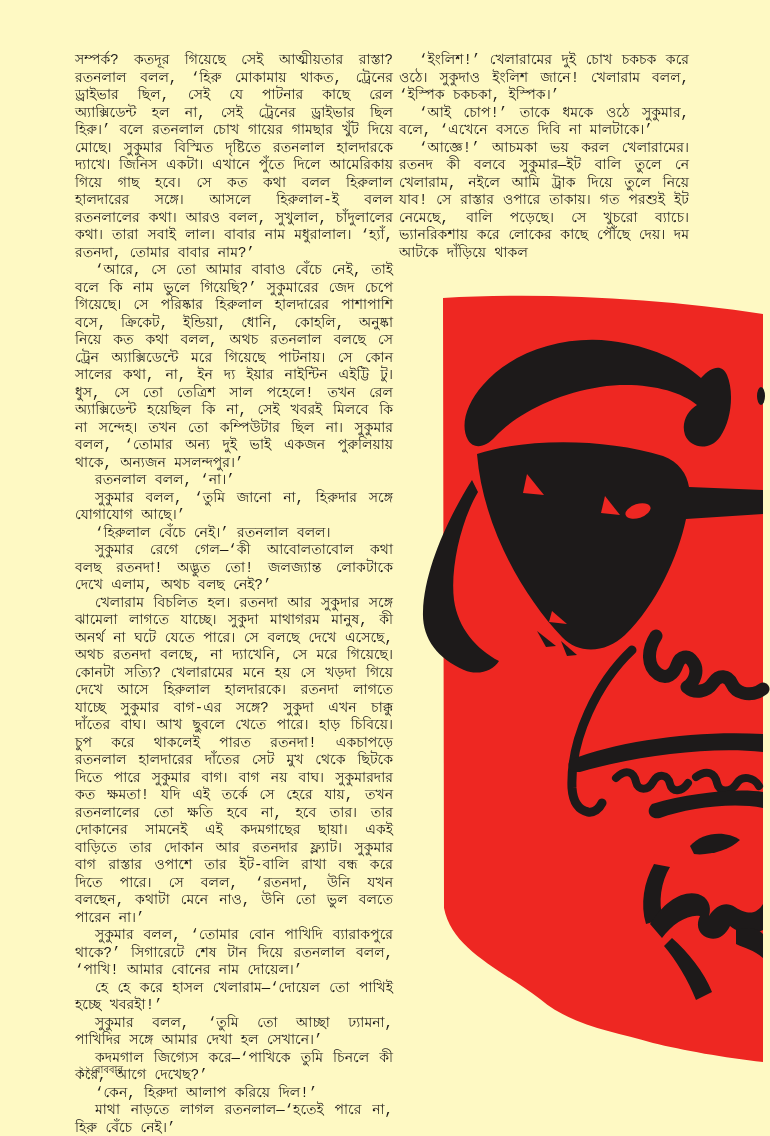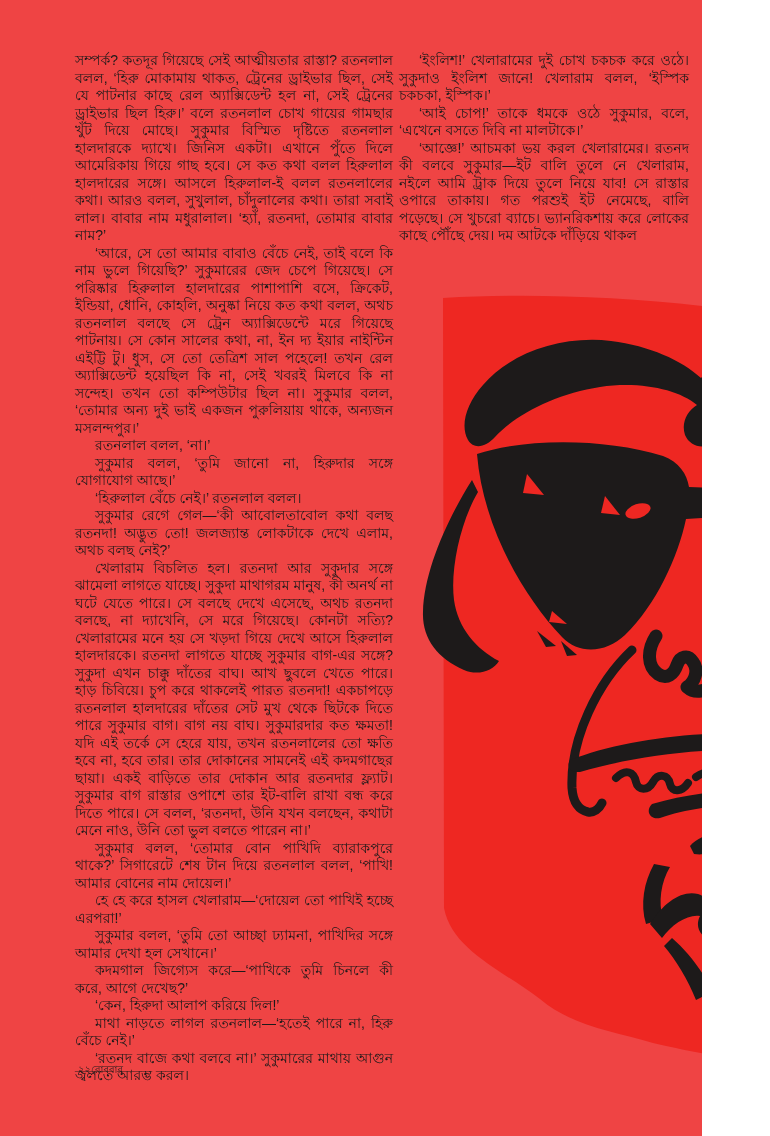--- a/index.html
+++ b/index.html
@@ -1,23 +1,23 @@
 <!DOCTYPE html>
 <html lang="bn"><head>
 <meta charset="utf-8">
 <style>
   * { margin: 0; padding: 0; box-sizing: border-box; }
   html, body { background: #ffffff; }
   .page {
     position: relative;
-    width: 702px;
+    width: 770px;
     height: 1136px;
-    background: #ef4444;
+    background: #fef9c3;
     overflow: hidden;
-    font-family: Liberation Sans, sans-serif;
+    font-family: Liberation Mono, monospace;
     color: #1d1a1a;
   }
   .column {
     position: absolute;
     top: 52px;
     text-align: justify;
     font-size: 14px;
     line-height: 17.5px;
     letter-spacing: 0;
   }
@@ -52,21 +52,21 @@
 
   <div class="column left">
       <p class="para">সম্পর্ক? কতদূর গিয়েছে সেই আত্মীয়তার রাস্তা? রতনলাল বলল, ‘হিরু মোকামায় থাকত, ট্রেনের ড্রাইভার ছিল, সেই যে পাটনার কাছে রেল অ্যাক্সিডেন্ট হল না, সেই ট্রেনের ড্রাইভার ছিল হিরু।’ বলে রতনলাল চোখ গায়ের গামছার খুঁট দিয়ে মোছে। সুকুমার বিস্মিত দৃষ্টিতে রতনলাল হালদারকে দ্যাখে। জিনিস একটা। এখানে পুঁতে দিলে আমেরিকায় গিয়ে গাছ হবে। সে কত কথা বলল হিরুলাল হালদারের সঙ্গে। আসলে হিরুলাল-ই বলল রতনলালের কথা। আরও বলল, সুখুলাল, চাঁদুলালের কথা। তারা সবাই লাল। বাবার নাম মধুরালাল। ‘হ্যাঁ, রতনদা, তোমার বাবার নাম?’</p>
       <p class="para indent">‘আরে, সে তো আমার বাবাও বেঁচে নেই, তাই বলে কি নাম ভুলে গিয়েছি?’ সুকুমারের জেদ চেপে গিয়েছে। সে পরিষ্কার হিরুলাল হালদারের পাশাপাশি বসে, ক্রিকেট, ইন্ডিয়া, ধোনি, কোহলি, অনুষ্কা নিয়ে কত কথা বলল, অথচ রতনলাল বলছে সে ট্রেন অ্যাক্সিডেন্টে মরে গিয়েছে পাটনায়। সে কোন সালের কথা, না, ইন দ্য ইয়ার নাইন্টিন এইট্টি টু। ধুস, সে তো তেত্রিশ সাল পহেলে! তখন রেল অ্যাক্সিডেন্ট হয়েছিল কি না, সেই খবরই মিলবে কি না সন্দেহ। তখন তো কম্পিউটার ছিল না। সুকুমার বলল, ‘তোমার অন্য দুই ভাই একজন পুরুলিয়ায় থাকে, অন্যজন মসলন্দপুর।’</p>
       <p class="para indent">রতনলাল বলল, ‘না।’</p>
       <p class="para indent">সুকুমার বলল, ‘তুমি জানো না, হিরুদার সঙ্গে যোগাযোগ আছে।’</p>
       <p class="para indent">‘হিরুলাল বেঁচে নেই।’ রতনলাল বলল।</p>
       <p class="para indent">সুকুমার রেগে গেল—‘কী আবোলতাবোল কথা বলছ রতনদা! অদ্ভুত তো! জলজ্যান্ত লোকটাকে দেখে এলাম, অথচ বলছ নেই?’</p>
       <p class="para indent">খেলারাম বিচলিত হল। রতনদা আর সুকুদার সঙ্গে ঝামেলা লাগতে যাচ্ছে। সুকুদা মাথাগরম মানুষ, কী অনর্থ না ঘটে যেতে পারে। সে বলছে দেখে এসেছে, অথচ রতনদা বলছে, না দ্যাখেনি, সে মরে গিয়েছে। কোনটা সত্যি? খেলারামের মনে হয় সে খড়দা গিয়ে দেখে আসে হিরুলাল হালদারকে। রতনদা লাগতে যাচ্ছে সুকুমার বাগ-এর সঙ্গে? সুকুদা এখন চাক্কু দাঁতের বাঘ। আখ ছুবলে খেতে পারে। হাড় চিবিয়ে। চুপ করে থাকলেই পারত রতনদা! একচাপড়ে রতনলাল হালদারের দাঁতের সেট মুখ থেকে ছিটকে দিতে পারে সুকুমার বাগ। বাগ নয় বাঘ। সুকুমারদার কত ক্ষমতা! যদি এই তর্কে সে হেরে যায়, তখন রতনলালের তো ক্ষতি হবে না, হবে তার। তার দোকানের সামনেই এই কদমগাছের ছায়া। একই বাড়িতে তার দোকান আর রতনদার ফ্ল্যাট। সুকুমার বাগ রাস্তার ওপাশে তার ইট-বালি রাখা বন্ধ করে দিতে পারে। সে বলল, ‘রতনদা, উনি যখন বলছেন, কথাটা মেনে নাও, উনি তো ভুল বলতে পারেন না।’</p>
       <p class="para indent">সুকুমার বলল, ‘তোমার বোন পাখিদি ব্যারাকপুরে থাকে?’ সিগারেটে শেষ টান দিয়ে রতনলাল বলল, ‘পাখি! আমার বোনের নাম দোয়েল।’</p>
-      <p class="para indent">হে হে করে হাসল খেলারাম—‘দোয়েল তো পাখিই হচ্ছে এরপরা!’</p>
+      <p class="para indent">হে হে করে হাসল খেলারাম—‘দোয়েল তো পাখিই হচ্ছে খবরইা!’</p>
       <p class="para indent">সুকুমার বলল, ‘তুমি তো আচ্ছা ঢ্যামনা, পাখিদির সঙ্গে আমার দেখা হল সেখানে।’</p>
       <p class="para indent">কদমগাল জিগ্যেস করে—‘পাখিকে তুমি চিনলে কী করে, আগে দেখেছ?’</p>
       <p class="para indent">‘কেন, হিরুদা আলাপ করিয়ে দিল!’</p>
       <p class="para indent">মাথা নাড়তে লাগল রতনলাল—‘হতেই পারে না, হিরু বেঁচে নেই।’</p>
       <p class="para indent">‘রতনদ বাজে কথা বলবে না।’ সুকুমারের মাথায় আগুন জ্বলতে আরম্ভ করল।</p>
     </div>
 
   <div class="column right">
       <p class="para indent">‘ইংলিশ!’ খেলারামের দুই চোখ চকচক করে ওঠে। সুকুদাও ইংলিশ জানে! খেলারাম বলল, ‘ইস্পিক চকচকা, ইস্পিক।’</p>
       <p class="para indent">‘আই চোপ!’ তাকে ধমকে ওঠে সুকুমার, বলে, ‘এখেনে বসতে দিবি না মালটাকে।’</p>

